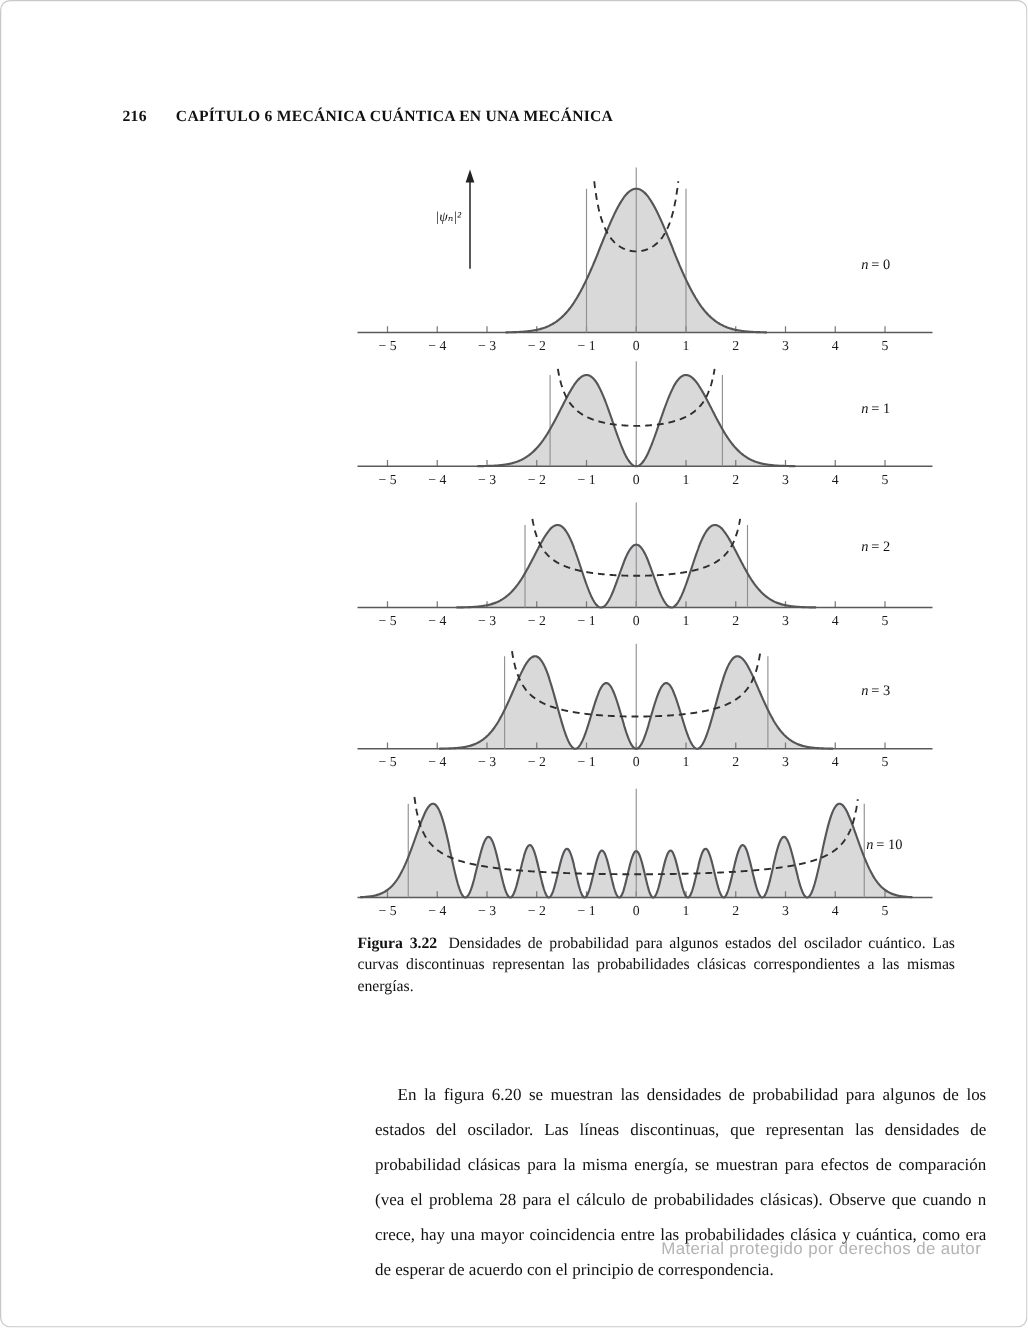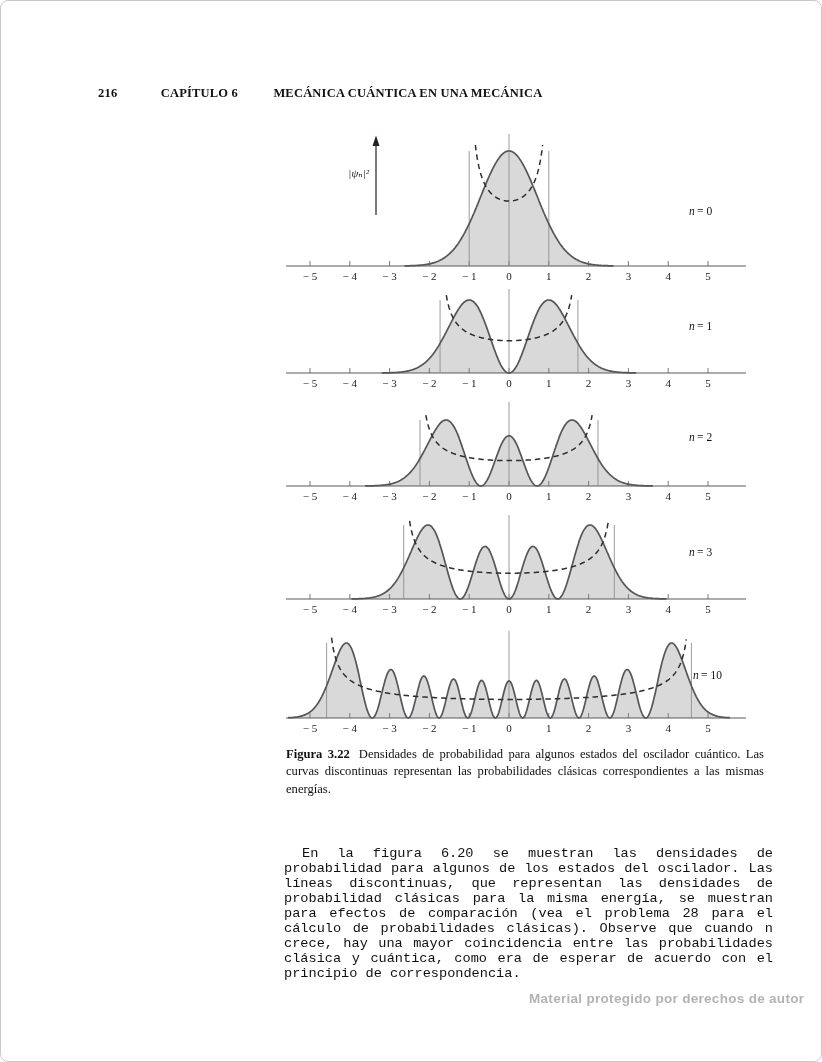--- a/index.html
+++ b/index.html
@@ -12,41 +12,39 @@
     box-sizing:border-box;
     overflow:hidden;
     font-family:"Liberation Serif","DejaVu Serif",serif;
     color:#111;
   }
   header.runhead{
     position:absolute;left:97px;top:85px;
     font-weight:bold;font-size:12.5px;letter-spacing:.2px;
     white-space:nowrap;
   }
-  header.runhead .pnum{margin-right:40px;}
-  header.runhead .chap{margin-right:32px;text-align:right;}
+  header.runhead .pnum{margin-right:20px;}
+  header.runhead .chap{text-align:right;}
   #figure-area{position:absolute;left:283px;top:130px;width:482px;}
   #figure-area svg{display:block;}
   p.caption{
     position:absolute;left:285px;top:745px;width:478px;
     margin:0;font-size:12.6px;line-height:17.3px;text-align:justify;
   }
   p.caption b{margin-right:9px;}
   p.bodytext{
     position:absolute;left:283px;top:845px;width:489px;
-    margin:0;font-size:13.6px;line-height:15px;text-align:justify;
+    margin:16px;font-size:13.6px;line-height:28px;text-align:justify;
     text-indent:18px;
-    font-family:Liberation Mono, monospace;
   }
   .footer{
     position:absolute;left:528px;top:990px;
     font-family:"Liberation Sans","DejaVu Sans",sans-serif;
     font-size:13.5px;color:#b3b3b3;letter-spacing:.3px;
     white-space:nowrap;
-    font-weight:bold;
   }
 </style>
 </head>
 <body>
 
 <div class="page">
 
   <header class="runhead">
     <span class="pnum">216</span>
     <span class="chap">CAPÍTULO 6</span>

